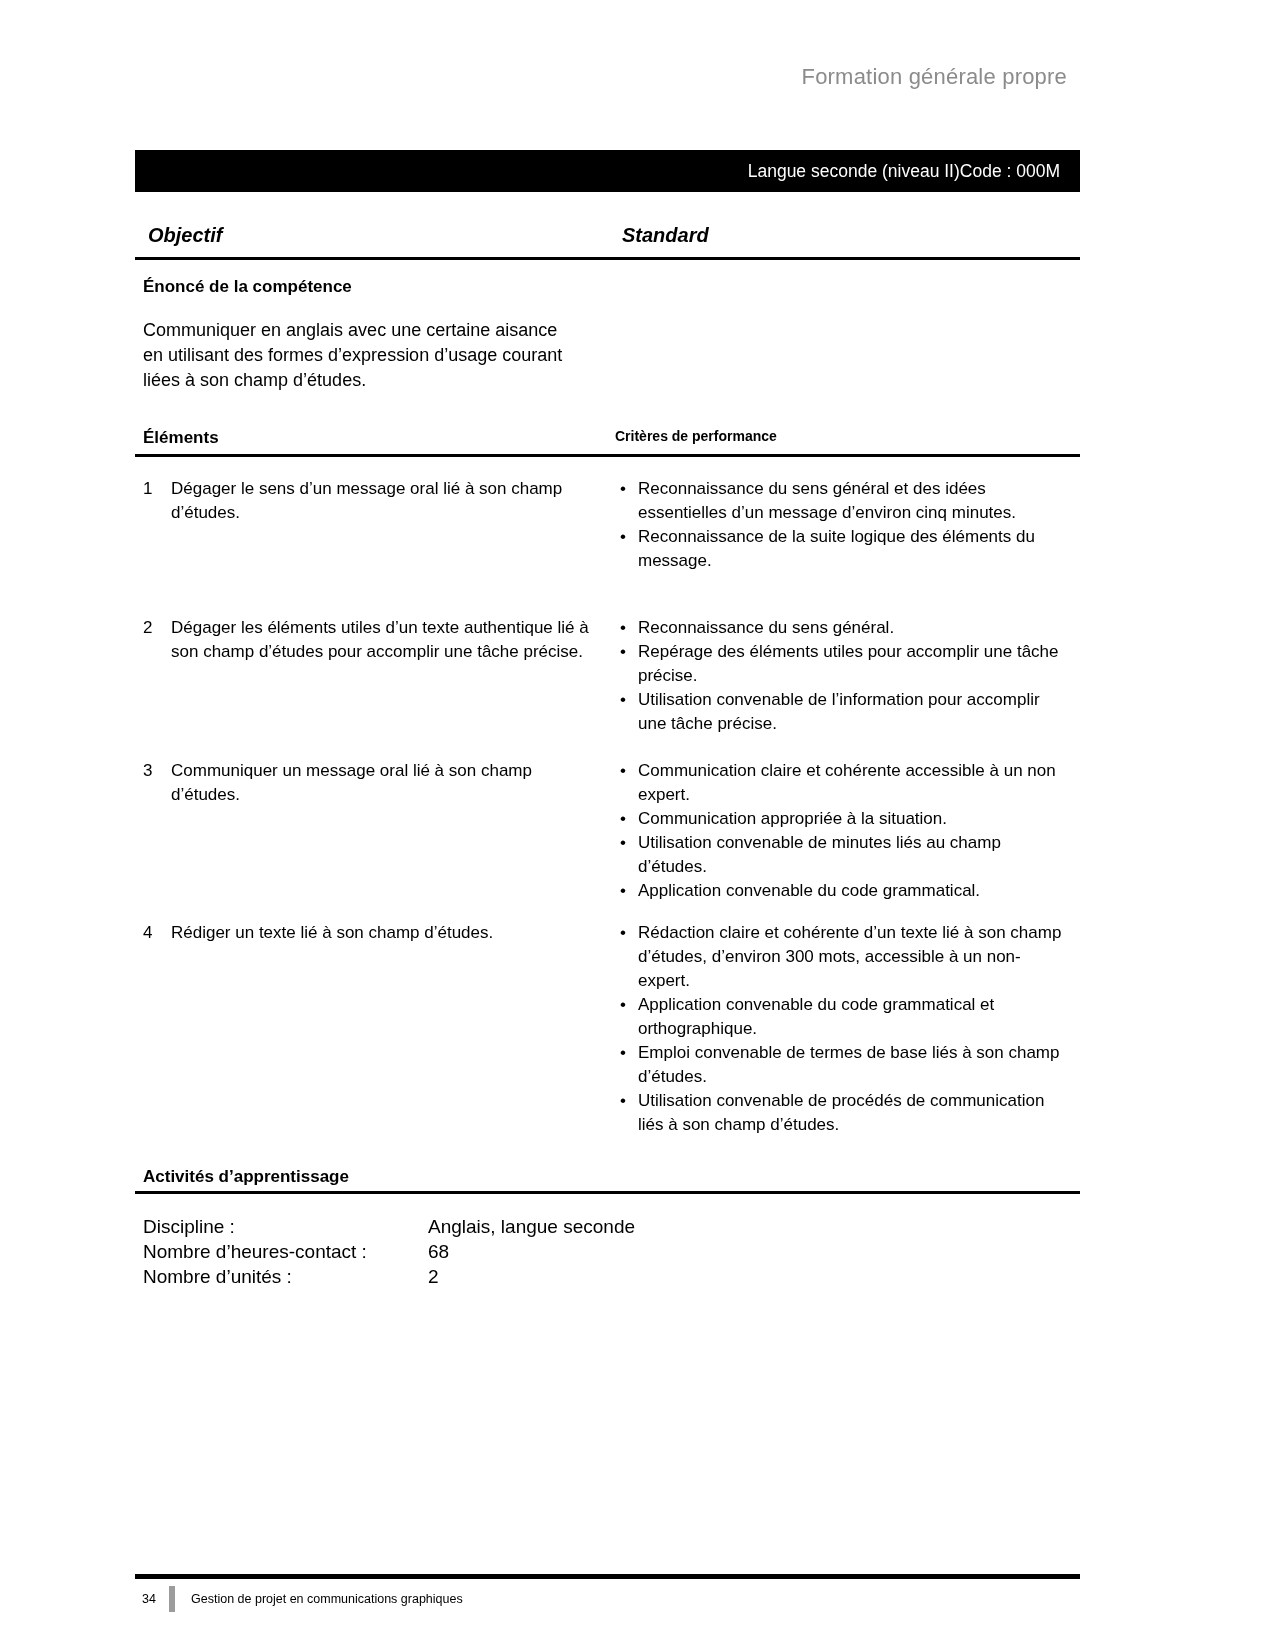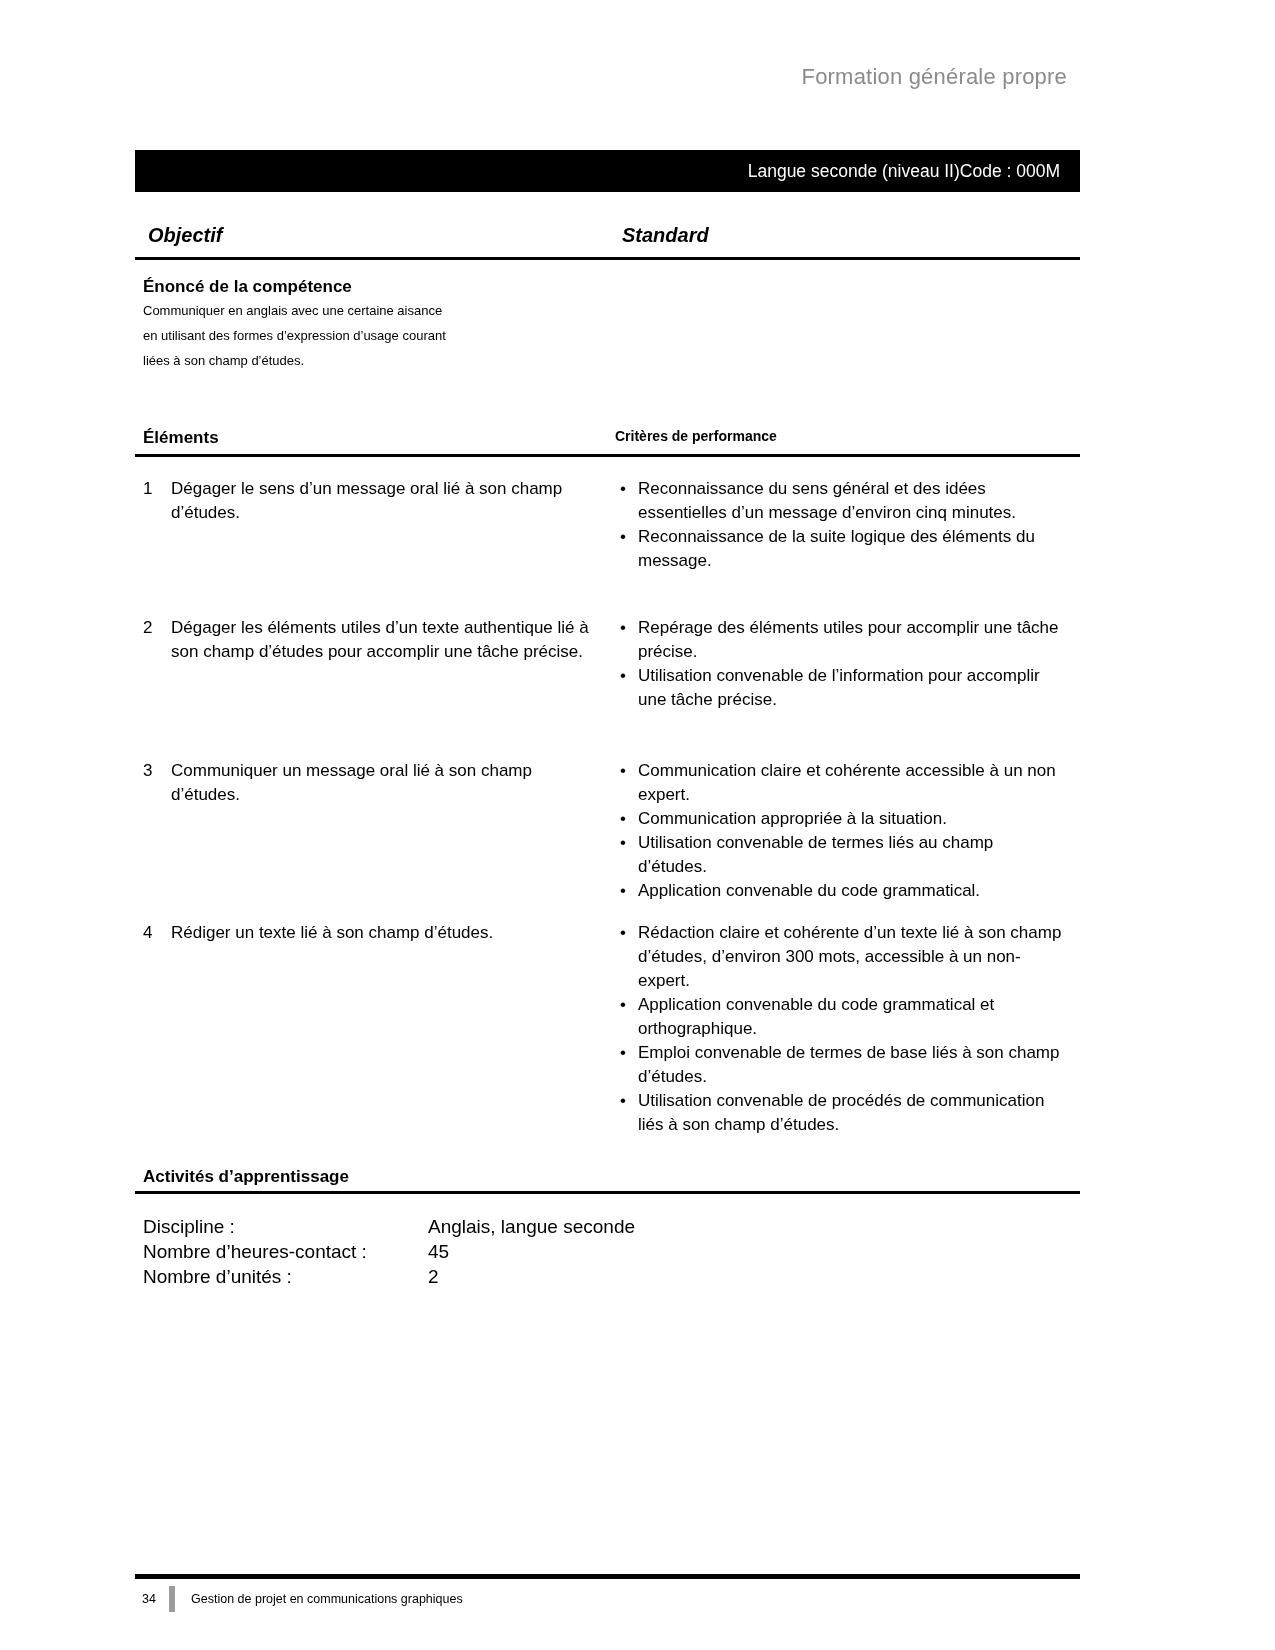--- a/index.html
+++ b/index.html
@@ -32,22 +32,22 @@
   .obj-std-row { position: relative; height: 26px; font-size: 20px; font-weight: bold; font-style: italic; }
   .obj-heading { position: absolute; left: 13px; top: 0; }
   .std-heading { position: absolute; left: 487px; top: 0; }
   .rule { height: 3px; background: #000; border: 0; }
   .obj-std-block .rule { margin-top: 7px; }
 
   
   .competence-block { position: absolute; top: 276px; left: 135px; width: 945px; }
   .block-heading { font-size: 17px; font-weight: bold; padding-left: 8px; line-height: 22px; }
   .competence-statement {
-    padding-left: 8px; width: 478px;
-    font-size: 13px; line-height: 25px; white-space: pre-line;
+    margin-top: 20px; padding-left: 8px; width: 478px;
+    font-size: 18px; line-height: 25px; white-space: pre-line;
   }
 
   
   .elements-section { position: absolute; top: 428px; left: 135px; width: 945px; }
   .elements-header-row { position: relative; height: 22px; }
   .elements-heading { position: absolute; left: 8px; top: 0; font-size: 17px; font-weight: bold; }
   .criteria-heading { position: absolute; left: 480px; top: 0; font-size: 14px; font-weight: bold; }
   .elements-section .rule { margin-top: 4px; }
   .rows-container { margin-top: 20px; }
   .element-row {
@@ -125,37 +125,38 @@
 
               <li class="criteria-item">Reconnaissance de la suite logique des éléments du message.</li>
             </ul>
         </div>
 
         <div class="element-row">
           <span class="element-number">2</span>
           <span class="element-text">Dégager les éléments utiles d’un texte authentique lié à son champ d’études pour accomplir une tâche précise.</span>
           <ul class="criteria-list">
 
+              <li class="criteria-item">Reconnaissance du sens général.</li>
 
               <li class="criteria-item">Repérage des éléments utiles pour accomplir une tâche précise.</li>
 
               <li class="criteria-item">Utilisation convenable de l’information pour accomplir une tâche précise.</li>
             </ul>
         </div>
 
         <div class="element-row">
           <span class="element-number">3</span>
           <span class="element-text">Communiquer un message oral lié à son champ d’études.</span>
           <ul class="criteria-list">
 
               <li class="criteria-item">Communication claire et cohérente accessible à un non expert.</li>
 
               <li class="criteria-item">Communication appropriée à la situation.</li>
 
-              <li class="criteria-item">Utilisation convenable de termes liés au champ d’études.</li>
+              <li class="criteria-item">Utilisation convenable de minutes liés au champ d’études.</li>
 
               <li class="criteria-item">Application convenable du code grammatical.</li>
             </ul>
         </div>
 
         <div class="element-row">
           <span class="element-number">4</span>
           <span class="element-text">Rédiger un texte lié à son champ d’études.</span>
           <ul class="criteria-list">
 
@@ -177,21 +178,21 @@
 
     <div class="fields-container">
 
         <div class="field-row">
           <span class="field-label">Discipline :</span>
           <span class="field-value">Anglais, langue seconde</span>
         </div>
 
         <div class="field-row">
           <span class="field-label">Nombre d’heures-contact :</span>
-          <span class="field-value">45</span>
+          <span class="field-value">68</span>
         </div>
 
         <div class="field-row">
           <span class="field-label">Nombre d’unités :</span>
           <span class="field-value">2</span>
         </div>
       </div>
   </div>
 
   <div class="footer">

